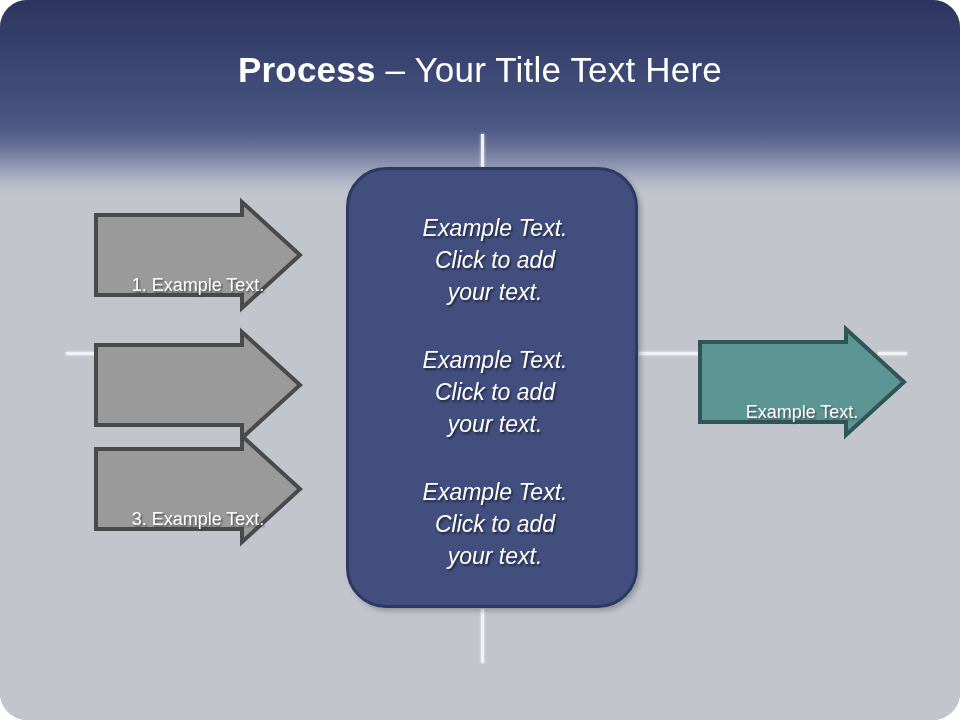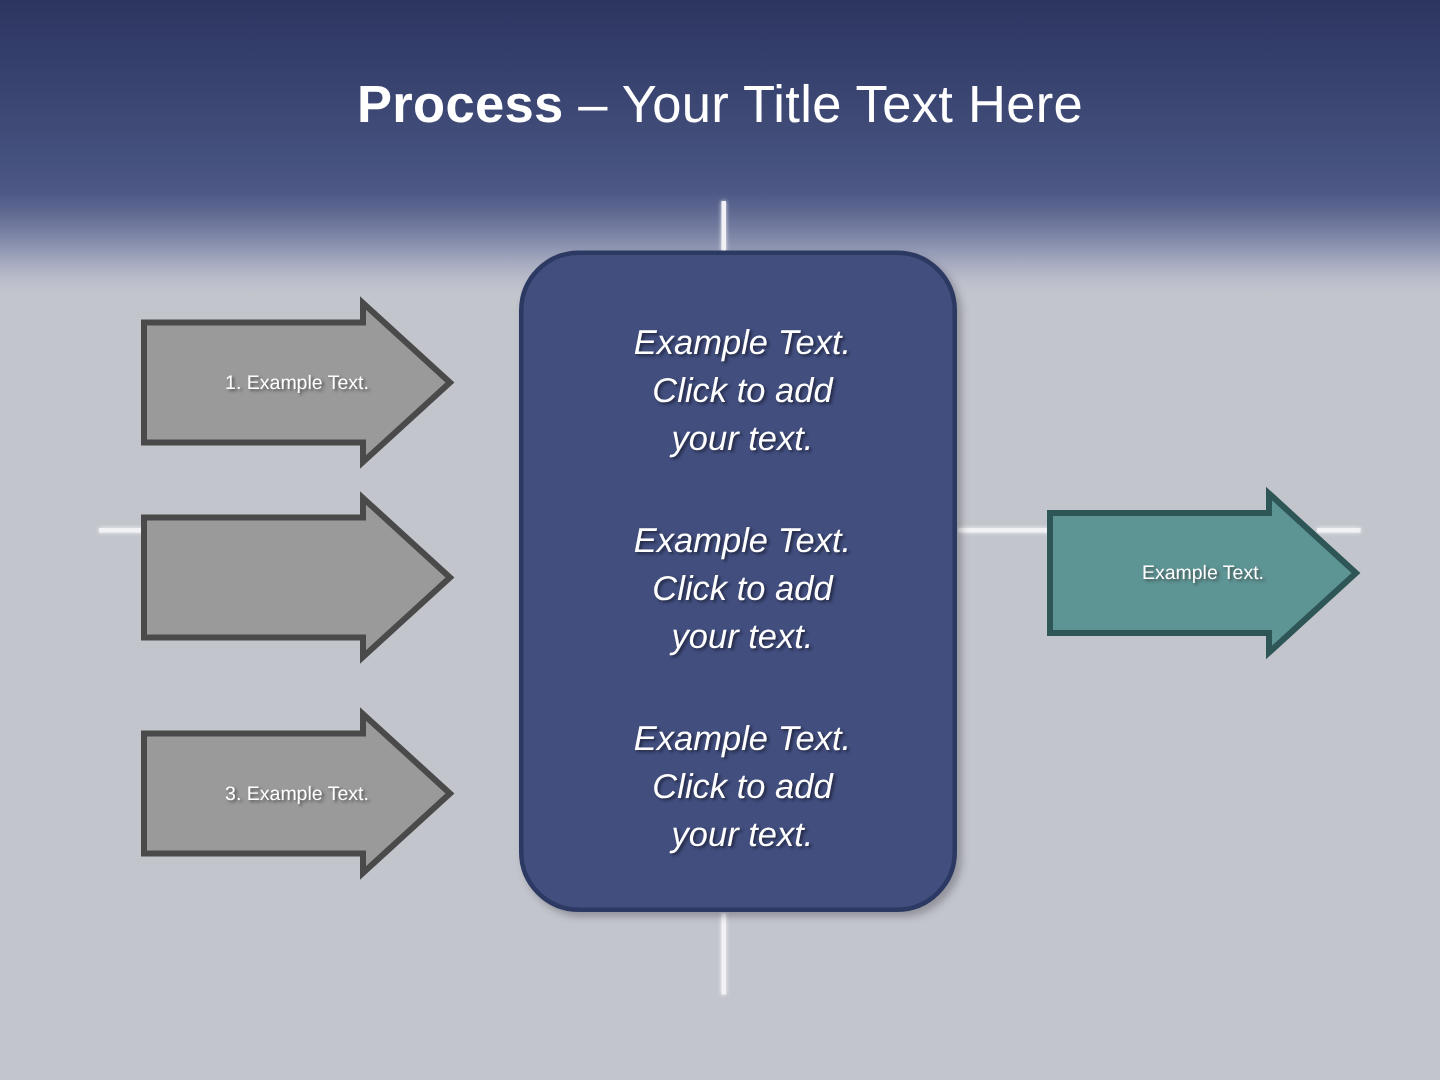--- a/index.html
+++ b/index.html
@@ -7,20 +7,21 @@
     padding: 0;
     background: #ffffff;
   }
   #slide {
     position: relative;
     width: 960px;
     height: 720px;
     overflow: hidden;
     font-family: "Liberation Sans", sans-serif;
     background: #c3c5cd;
+    border-radius: 27px;
   }
 
   
   .bg-gradient {
     position: absolute;
     left: 0; top: 0;
     width: 960px;
     height: 720px;
     background: linear-gradient(to bottom,
         #2b3560 0px,
@@ -103,30 +104,31 @@
   .arrow {
     position: absolute;
   }
   .arrow svg { display: block; overflow: visible; }
   .arrow-label {
     position: absolute;
     left: 0;
     width: 100%;
     text-align: center;
     color: #ffffff;
-    font-size: 13px;
+    font-size: 18px;
     line-height: 24px;
     text-shadow: 1.5px 1.5px 2px rgba(60,60,60,0.75);
     pointer-events: none;
     white-space: nowrap;
+    margin-top: 30px;
   }
 
   .arrow-g1 { left: 94px; top: 200px; width: 208px; height: 110px; }
   .arrow-g2 { left: 94px; top: 330px; width: 208px; height: 110px; }
-  .arrow-g3 { left: 94px; top: 474px; width: 208px; height: 110px; }
+  .arrow-g3 { left: 94px; top: 434px; width: 208px; height: 110px; }
   .arrow-teal { left: 698px; top: 327px; width: 208px; height: 110px; }
 
   .arrow-g1 .arrow-label,
   .arrow-g2 .arrow-label,
   .arrow-g3 .arrow-label { top: 43px; padding-right: 44px; }
   .arrow-teal .arrow-label { top: 43px; padding-right: 44px; }
 </style>
 </head>
 <body>
 

